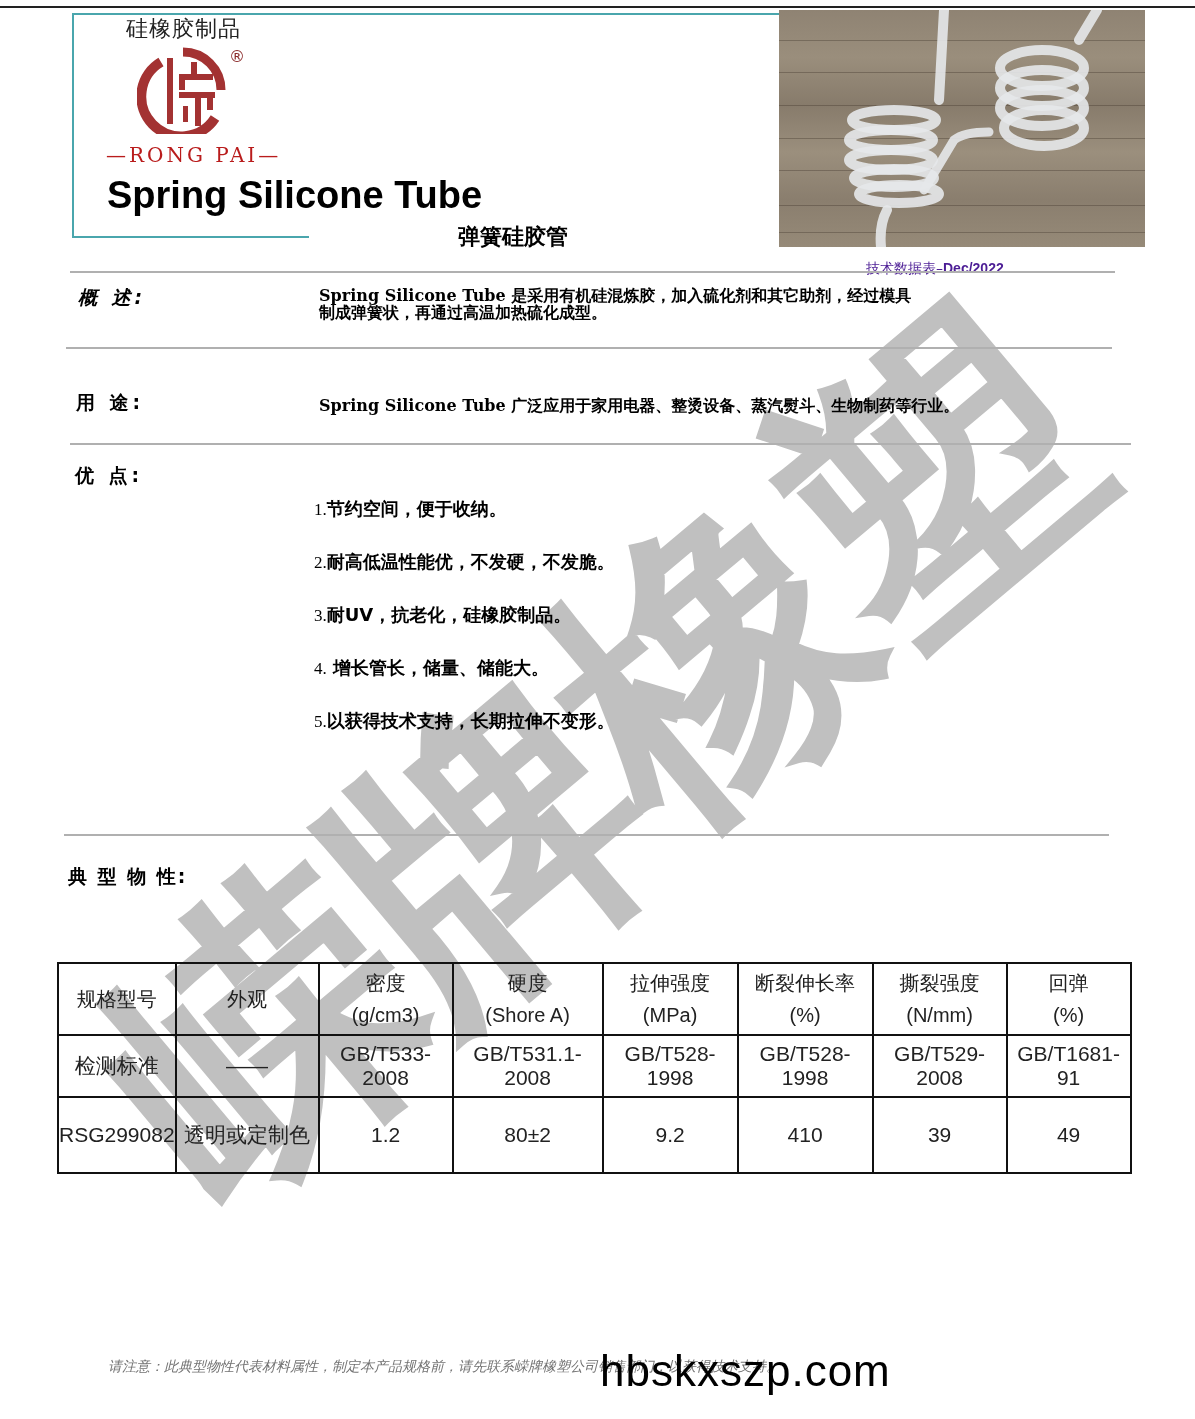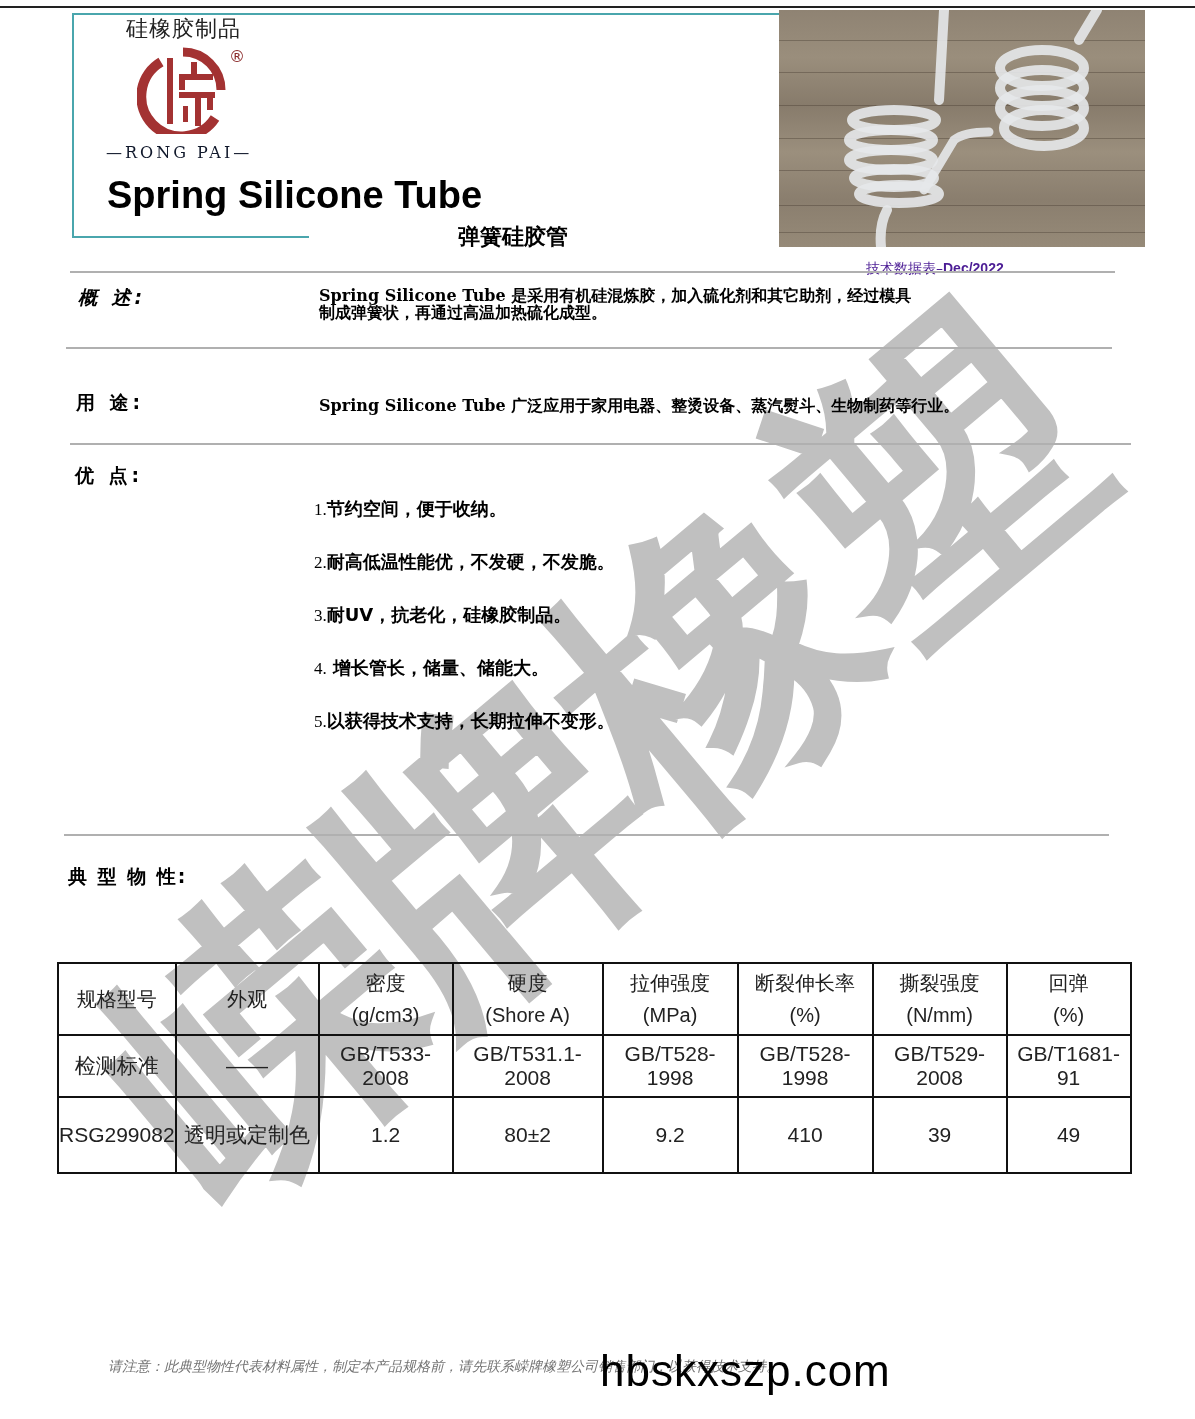--- a/index.html
+++ b/index.html
@@ -9,21 +9,21 @@
     font-family:"DejaVu Sans", "Liberation Sans", sans-serif;
   }
   .abs { position:absolute; }
   .topline { left:0; top:6px; width:1195px; height:2px; background:#222; }
   .frame-top { left:72px; top:13px; width:708px; height:2px; background:#4aa6ad; }
   .frame-left { left:72px; top:13px; width:2px; height:225px; background:#4aa6ad; }
   .frame-bottom { left:72px; top:236px; width:237px; height:2px; background:#4aa6ad; }
   .brand-cn { left:126px; top:14px; font-size:22px; color:#222; letter-spacing:1px; }
   .logo { left:137px; top:44px; width:92px; height:90px; }
   .reg { left:229px; top:47px; font-size:16px; color:#8b2a2a; }
-  .rongpai { left:106px; top:143px; font-size:16px; font-family:"DejaVu Serif","Liberation Serif",serif; color:#0f172a; letter-spacing:3px; }
+  .rongpai { left:106px; top:143px; font-size:20px; font-family:"DejaVu Serif","Liberation Serif",serif; color:#b91c1c; letter-spacing:3px; }
   .title-en { left:107px; top:174px; font-size:38px; font-weight:bold; font-family:"Liberation Sans", sans-serif; letter-spacing:0px; }
   .title-cn { left:458px; top:222px; font-size:22px; font-weight:bold; }
   .photo { left:779px; top:10px; width:366px; height:237px; overflow:hidden;
     background:linear-gradient(180deg,#8f8373 0%,#9a8e7c 20%,#877b6b 40%,#9b8f7d 60%,#8a7e6e 80%,#968a78 100%); }
   .photo .grain { position:absolute; left:0; width:100%; height:1px; background:rgba(60,50,40,0.35); }
   .datasheet { left:866px; top:260px; font-size:14px; color:#4c1d95; }
   .datasheet b { font-family:"Liberation Sans",sans-serif; }
   .hr { height:2px; background:#b0b0b0; }
   .sec-label { font-size:19px; font-weight:bold; letter-spacing:4px; }
   .sec-text { font-size:16px; font-weight:bold; line-height:17px; font-family:"DejaVu Sans","Liberation Sans",sans-serif; }

